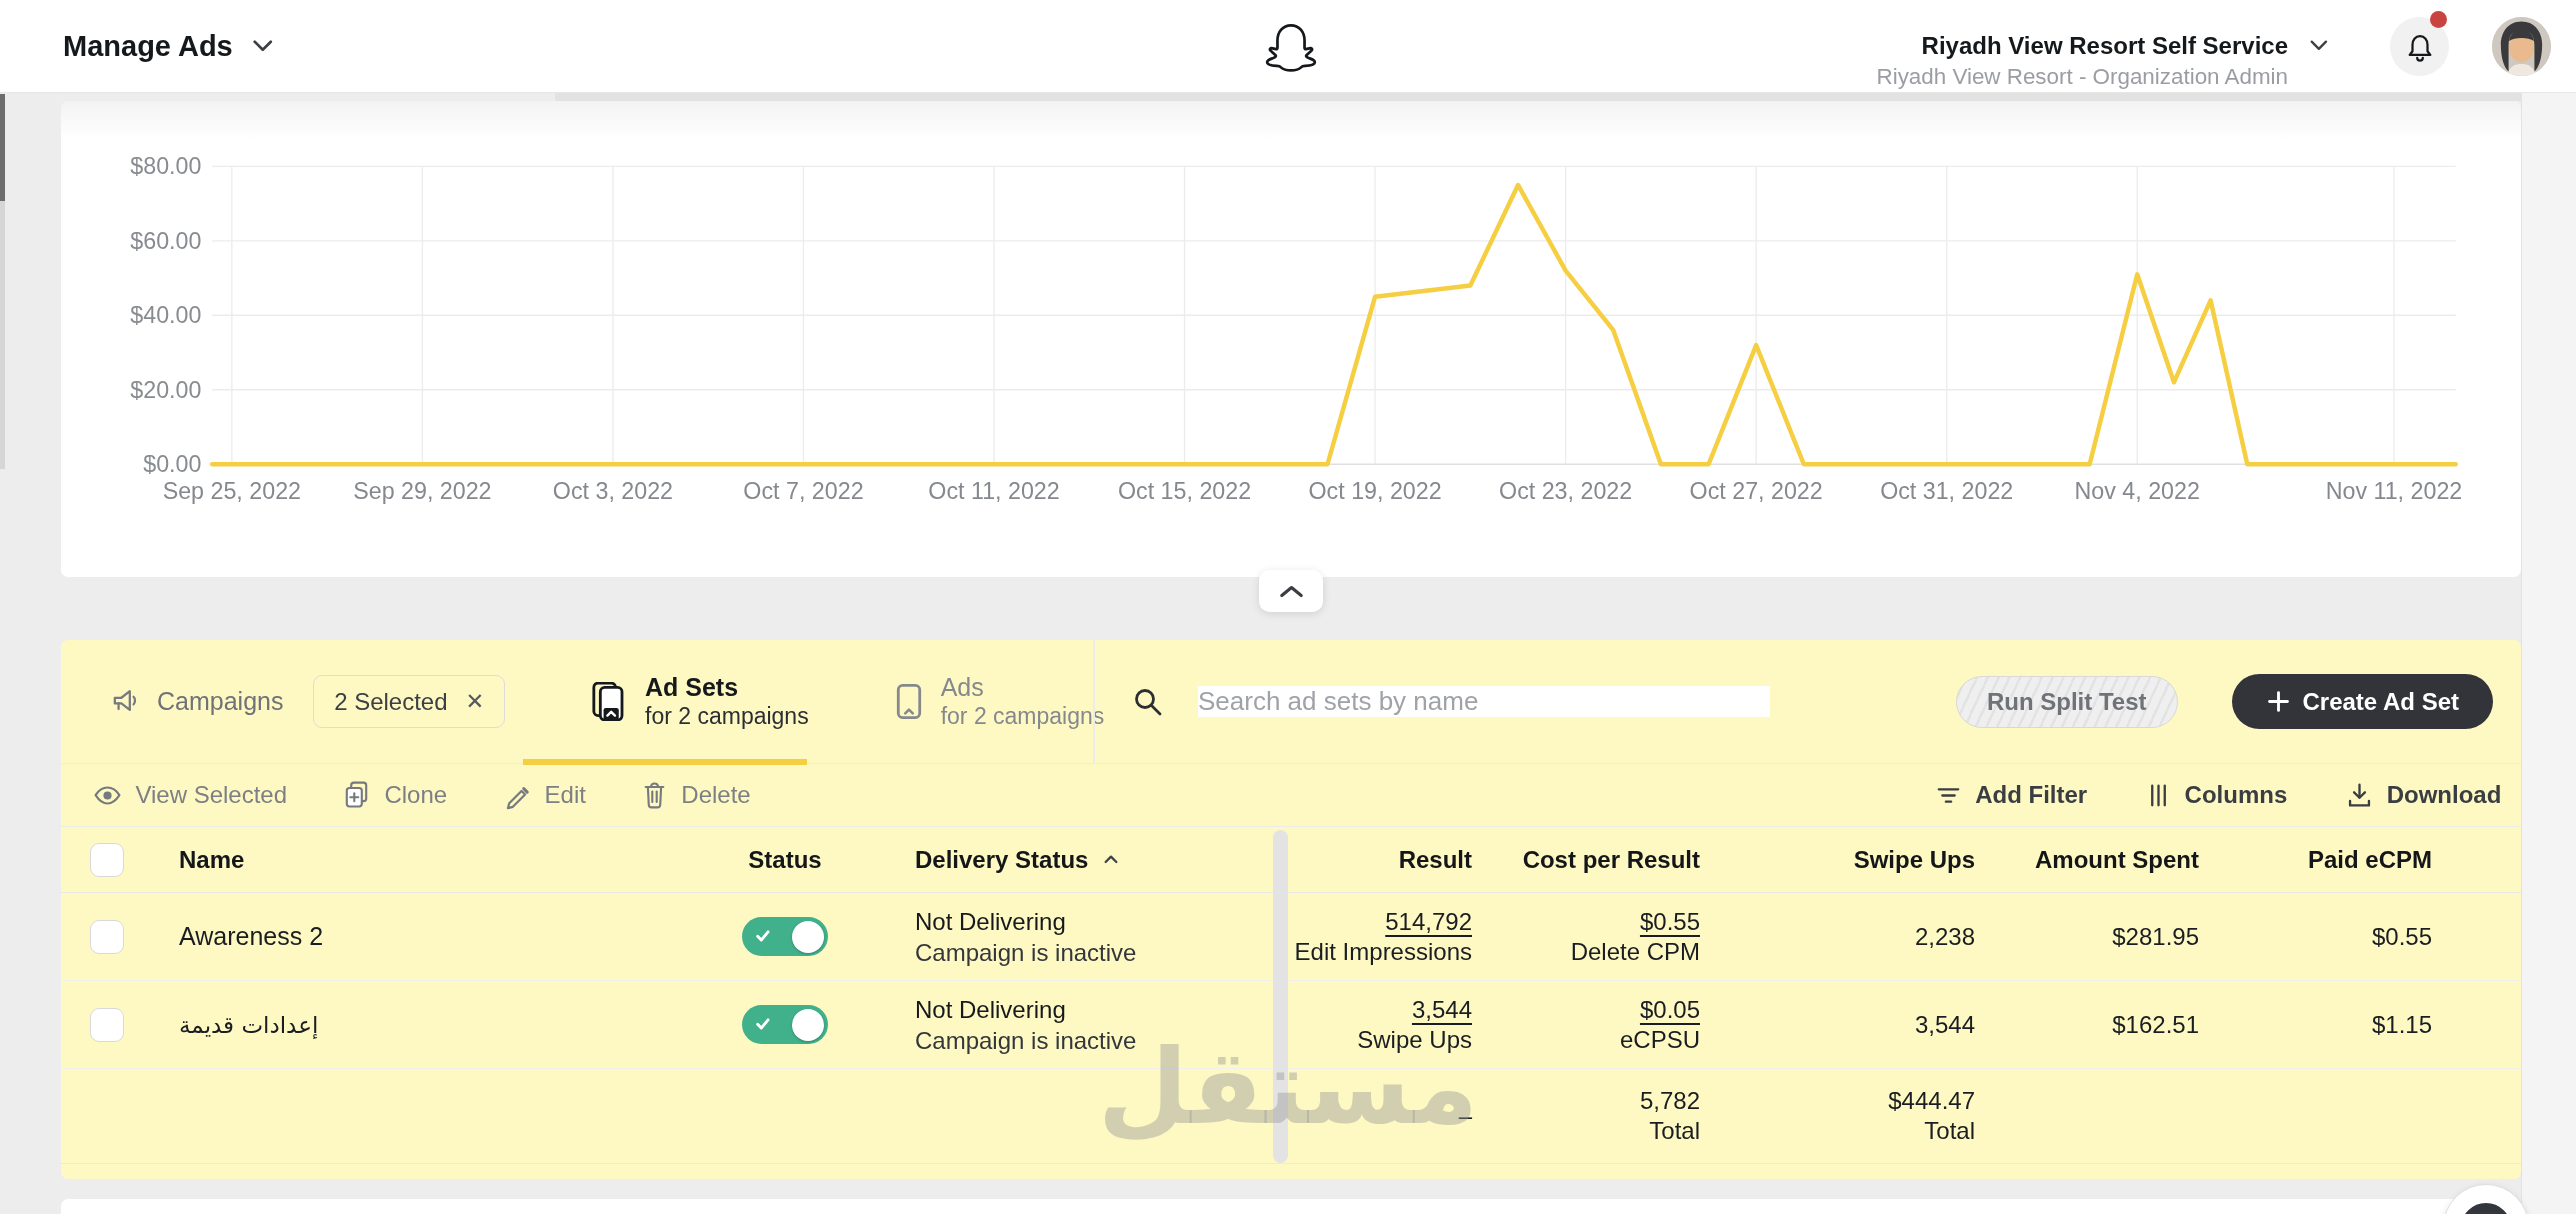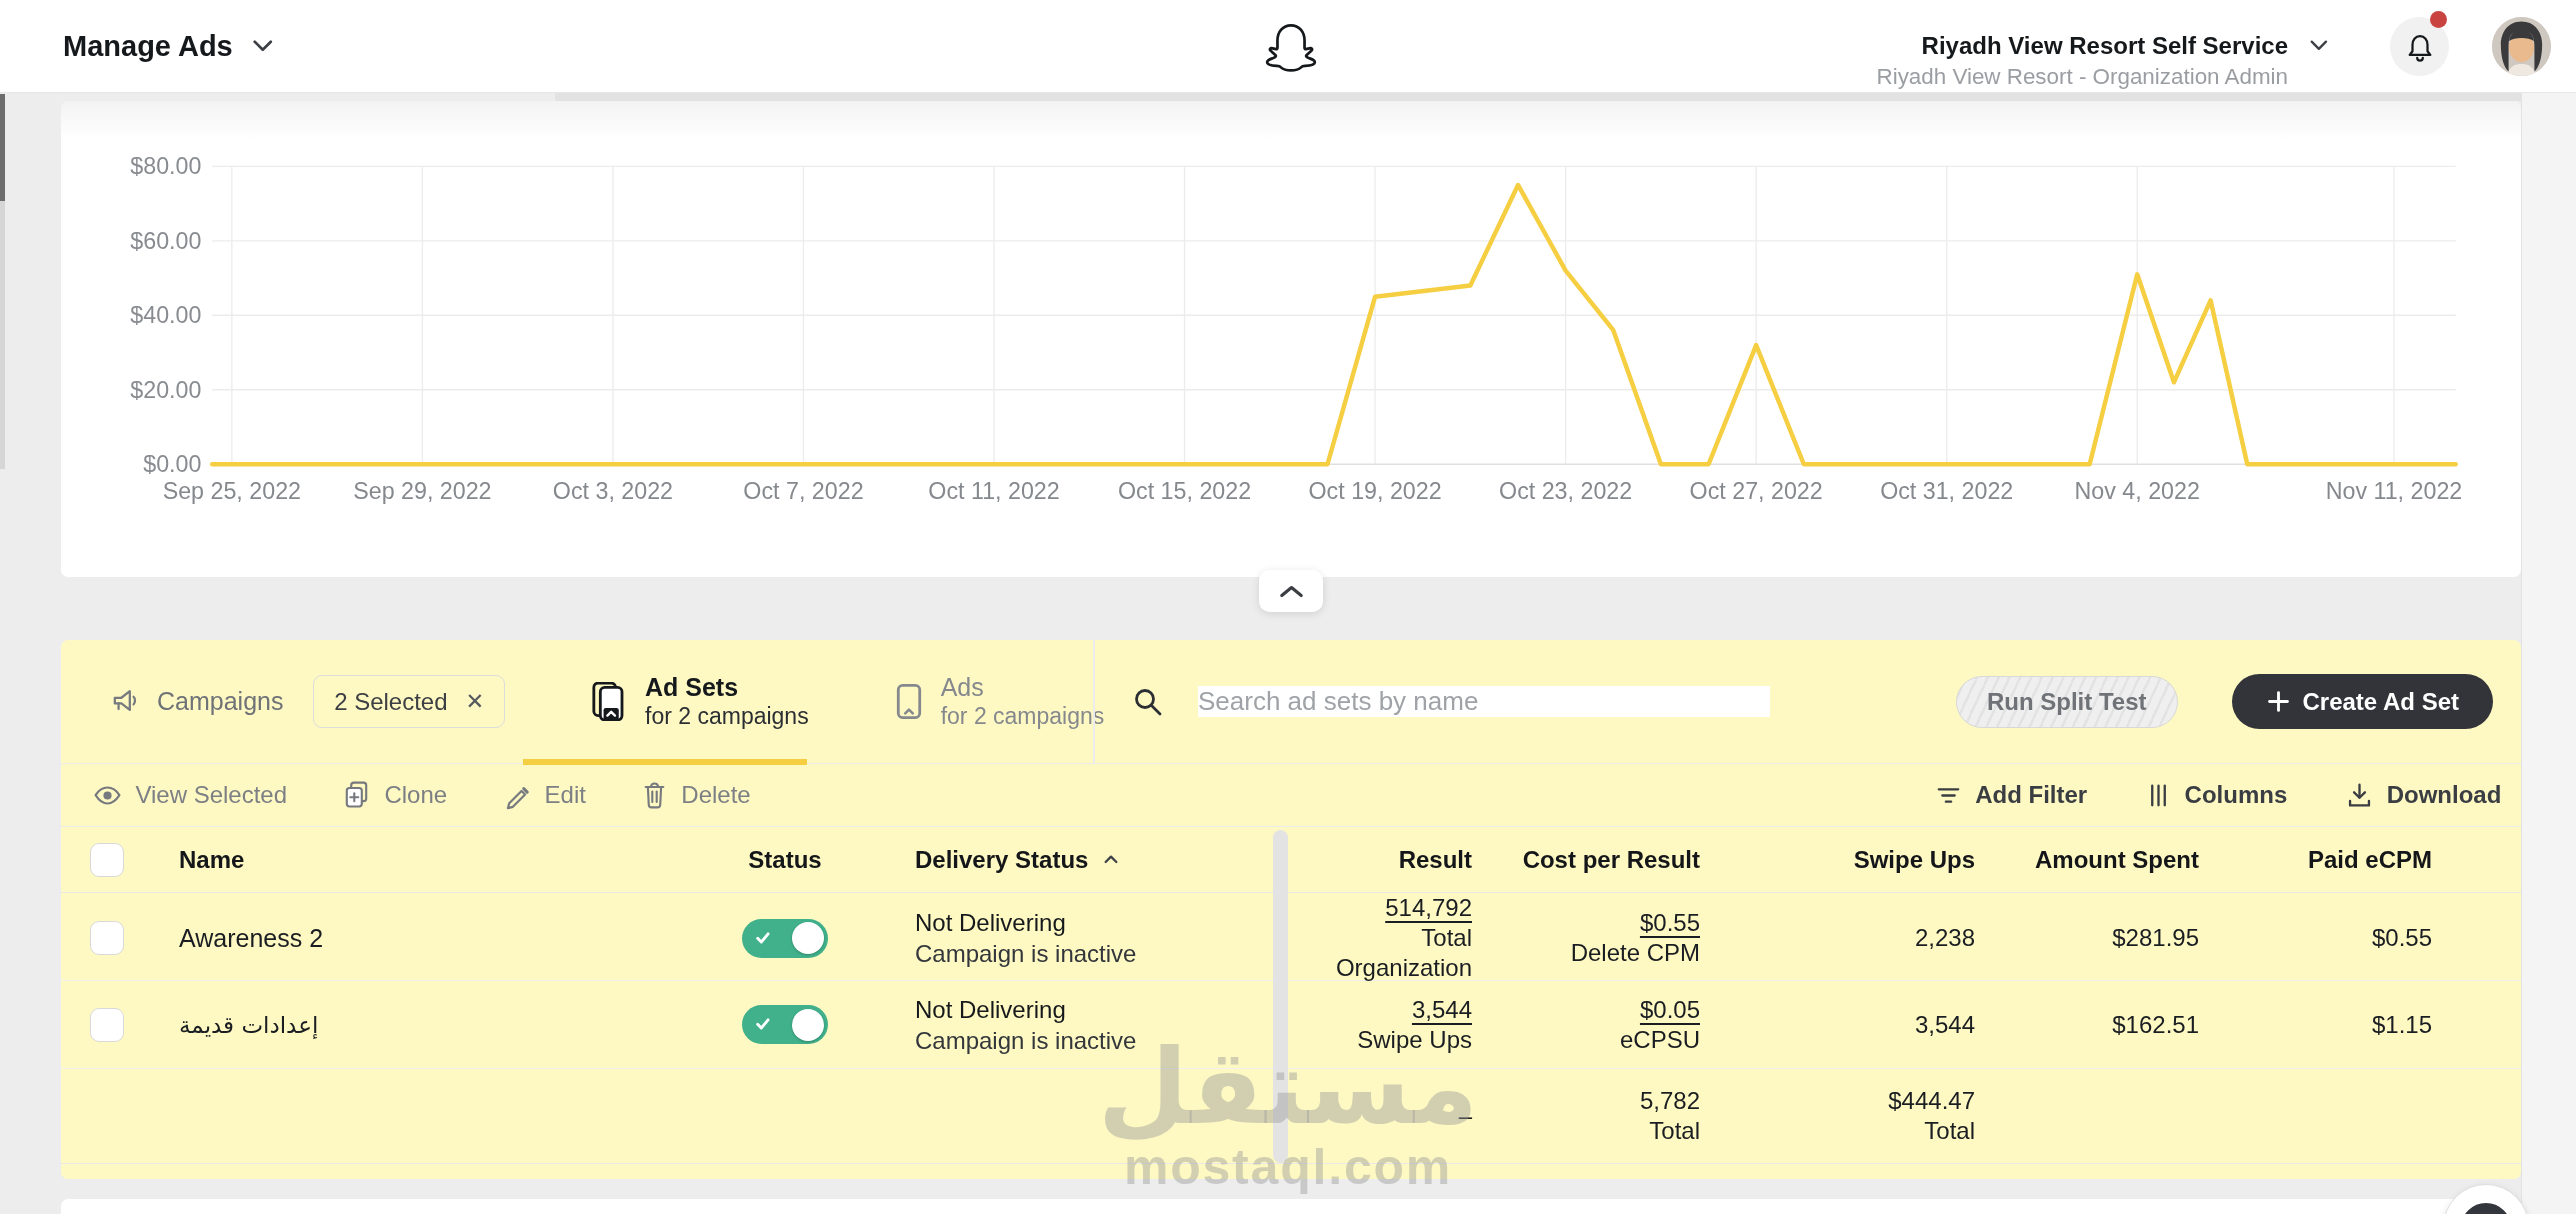--- a/index.html
+++ b/index.html
@@ -359,21 +359,21 @@
         <div class="knob"></div>
       </div>
     </div>
     <div class="dcol">
       <div class="dstat1">Not Delivering</div>
       <div class="dstat2">Campaign is inactive</div>
     </div>
     <div></div>
     <div class="num">
         <div><span class="lk">514,792</span></div>
-        <div>Total Organization</div>
+        <div>Edit Impressions</div>
       </div>
     <div class="num">
         <div><span class="lk">$0.55</span></div>
         <div>Delete CPM</div>
       </div>
     <div class="num">2,238</div>
     <div class="num">$281.95</div>
     <div class="num">$0.55</div>
     <div></div>
   </div>
@@ -428,19 +428,18 @@
     <div></div>
   </div>
 
   <div class="table-divider"></div>
 </div>
 
 <div class="bottom-strip"></div>
 
 <div class="watermark">
   <div class="wm1">مستقل</div>
-  <div class="wm2">mostaql.com</div>
 </div>
 
 <div class="help-fab">
   <div class="help-ring"></div>
 </div>
 
 
 </body></html>

